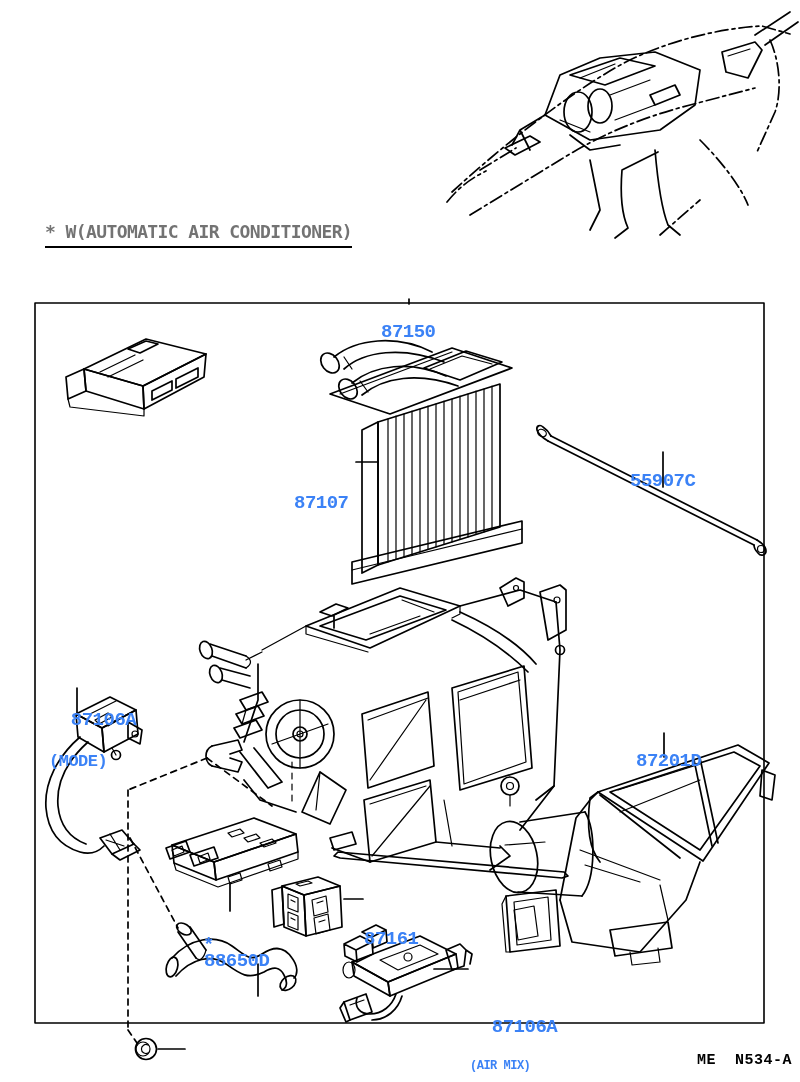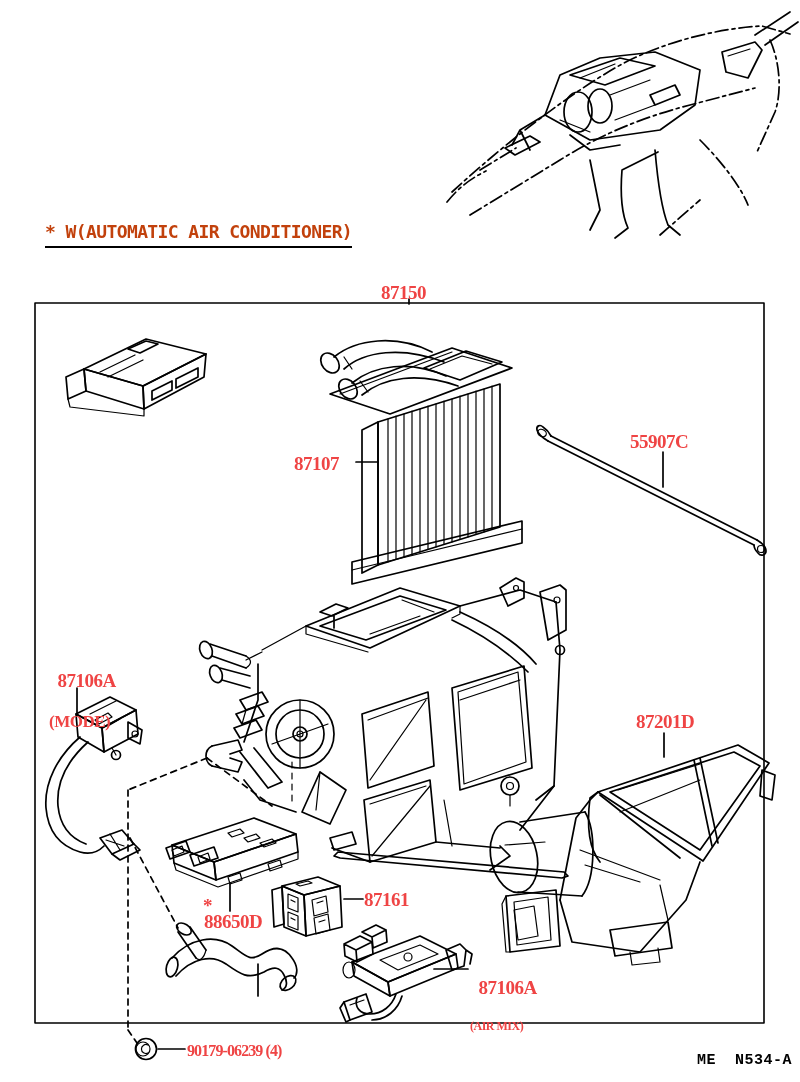--- a/index.html
+++ b/index.html
@@ -1,24 +1,24 @@
 <!DOCTYPE html>
 <html><head>
 <meta charset="utf-8">
 <style>
   html,body{margin:0;padding:0;background:#fff;}
   #page{position:relative;width:800px;height:1082px;background:#ffffff;overflow:hidden;
         font-family:"DejaVu Sans Mono",monospace;color:#000;}
   #art{position:absolute;left:0;top:0;}
-  .lbl{position:absolute;font-family:Liberation Serif, serif;font-weight:bold;
-       font-size:19px;line-height:1;color:#ef4444;white-space:pre;letter-spacing:-0.5px;}
+  .lbl{position:absolute;font-family:Liberation Mono, monospace;font-weight:bold;
+       font-size:19px;line-height:1;color:#3b82f6;white-space:pre;letter-spacing:-0.5px;margin-top:40px;}
   .lbl .var{display:block;font-size:17px;margin-top:4px;letter-spacing:-0.5px;}
   .lbl .var12{display:block;font-size:12px;margin-top:4px;letter-spacing:-0.5px;}
   .note{position:absolute;font-family:"DejaVu Sans Mono",monospace;font-weight:bold;
-        font-size:18px;letter-spacing:-0.6px;color:#c2410c;border-bottom:2px solid #000;
+        font-size:18px;letter-spacing:-0.6px;color:#737373;border-bottom:2px solid #000;
         padding-bottom:4px;white-space:pre;}
   .sm{font-size:16px;letter-spacing:-0.9px;}
   .footer{position:absolute;font-family:Liberation Mono, monospace;font-weight:bold;
           font-size:15px;color:#000;white-space:pre;letter-spacing:0.5px;}
   .s{stroke:#000;fill:none;stroke-width:1.7;stroke-linecap:round;stroke-linejoin:round;}
   .t{stroke-width:1.2;}
   .dd{stroke-dasharray:13 4 3 4;}
   .dsh{stroke-dasharray:6 5;}
 </style>
 </head>

